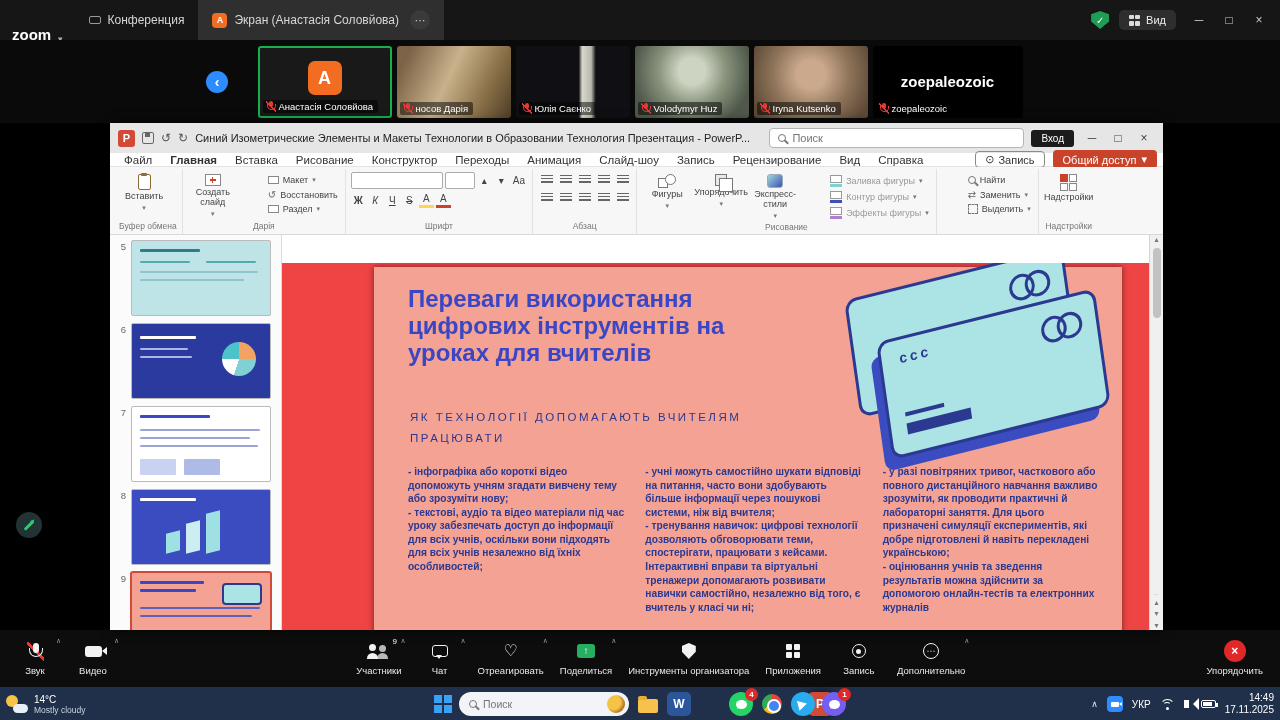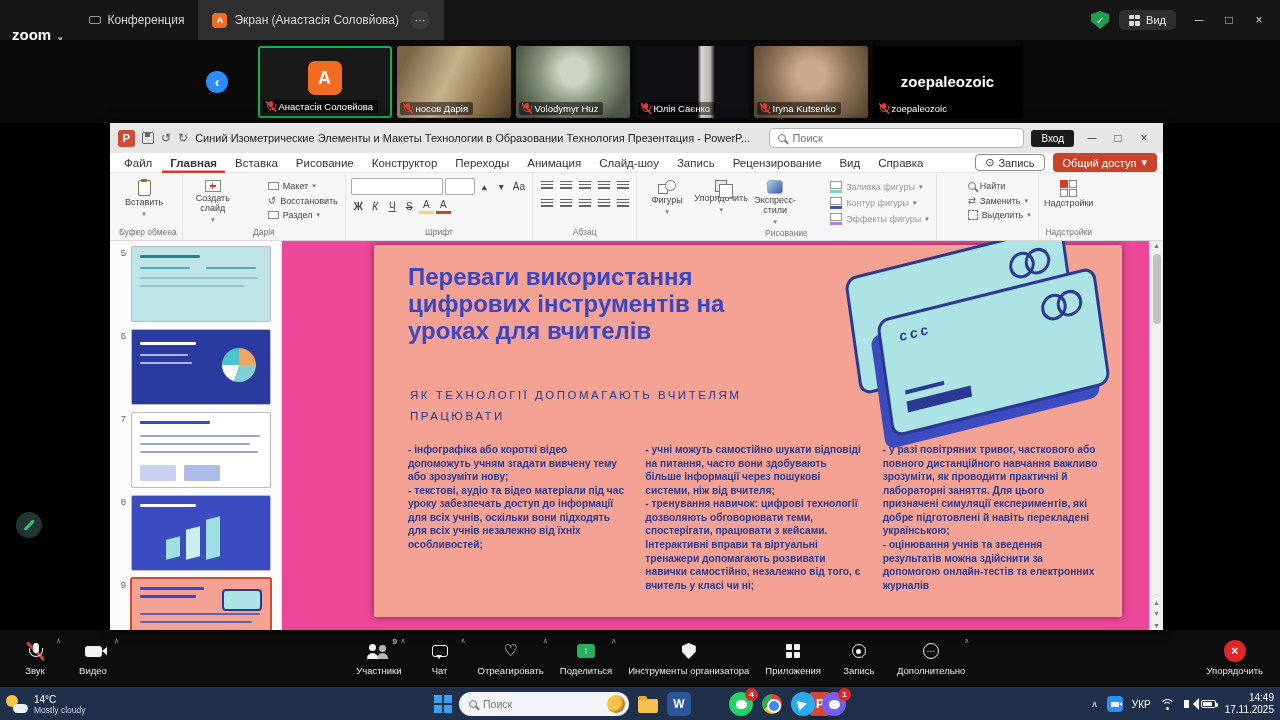--- a/index.html
+++ b/index.html
@@ -58,21 +58,21 @@
   .qat { color:#555; font-size:12px; }
   .floppy { width:12px; height:12px; border:1.5px solid #666; border-radius:2px; position:relative; }
   .floppy::before { content:""; position:absolute; left:2px; top:0; width:5px; height:4px; background:#666; }
   .ppt-doc-title { flex:1; overflow:hidden; white-space:nowrap; text-overflow:ellipsis; color:#222; }
   .ppt-search { width:255px; height:20px; background:#fff; border:1px solid #b5b5b5; border-radius:4px; display:flex; align-items:center; gap:6px; padding:0 8px; color:#666; }
   .ppt-search input { border:none; outline:none; font-size:11px; width:100%; color:#444; background:transparent; font-family:inherit; }
   .mag { width:8px; height:8px; border:1.5px solid #777; border-radius:50%; position:relative; flex:none; }
   .mag::after { content:""; position:absolute; width:5px; height:1.5px; background:#777; right:-4px; bottom:-1px; transform:rotate(45deg); }
   .signin { background:#1b1b1b; color:#fff; font-size:10px; padding:3px 10px; border-radius:3px; }
   .ppt-title .winctl span { width:22px; height:22px; color:#444; }
-  .ppt-tabs { height:20px; background:#fff; display:flex; align-items:center; gap:2px; padding:0 6px; font-size:11.5px; color:#333; border-bottom:1px solid #e3e3e3; flex:none; }
+  .ppt-tabs { height:14px; background:#fff; display:flex; align-items:center; gap:2px; padding:0 6px; font-size:11.5px; color:#333; border-bottom:1px solid #e3e3e3; flex:none; }
   .ptab { padding:4px 8px; }
   .ptab.active { font-weight:bold; box-shadow:inset 0 -2.5px 0 #c8432a; }
   .tabs-right { margin-left:auto; display:flex; align-items:center; gap:8px; }
   .rec-pill { display:flex; align-items:center; gap:4px; border:1px solid #8a8a8a; border-radius:4px; padding:1px 9px; font-size:11px; }
   .share-pill { display:flex; align-items:center; gap:5px; background:#c8432a; color:#fff; border-radius:4px; padding:3px 10px; font-size:11px; }
 
   .ribbon { height:68px; background:#f7f7f7; border-bottom:1px solid #d9d9d9; display:flex; align-items:stretch; padding:2px 4px 0; flex:none; }
   .rgroup { display:flex; flex-direction:column; padding:0 5px; border-right:1px solid #e2e2e2; }
   .rbody { flex:1; display:flex; align-items:flex-start; gap:4px; padding-top:3px; }
   .rlabel { font-size:8.5px; color:#777; text-align:center; padding:2px 0 3px; }
@@ -114,21 +114,21 @@
   .panel { width:172px; background:#fbfbfb; border-right:1px solid #ddd; padding:5px 4px; overflow:hidden; }
   .throw { display:flex; gap:5px; margin-bottom:7px; align-items:flex-start; }
   .tnum { width:12px; font-size:9.5px; color:#666; text-align:right; padding-top:1px; }
   .thumb { width:140px; height:76px; background:#fff; border:1px solid #bbb; border-radius:2px; position:relative; overflow:hidden; flex:none; }
   .thumb.sel { outline:2.5px solid #d04a35; outline-offset:-1px; }
   .t5 { background:#bfe4e7; } .t6 { background:#2b3a9f; } .t7 { background:#fff; } .t8 { background:#3a4cc0; } .t9 { background:#f4a294; }
   .tl { position:absolute; height:3px; border-radius:1px; }
   .pie { position:absolute; right:14px; top:18px; width:34px; height:34px; border-radius:50%; background:conic-gradient(#f4a261 0 25%, #7fd1d4 0 55%, #fff 0 75%, #4cc3c9 0); }
   .iso { position:absolute; width:14px; background:#9fe0e3; transform:skewY(-14deg); bottom:12px; }
 
-  .editor { flex:1; background:#ec4899; position:relative; overflow:hidden; }
+  .editor { flex:1; background:#ef4444; position:relative; overflow:hidden;margin-top:28px; }
   .slide { position:absolute; left:92px; top:4px; width:748px; height:372px; background:#f4a294; box-shadow:0 0 6px rgba(0,0,0,.5); }
   .s-title { position:absolute; left:34px; top:18px; width:340px; font-size:24px; font-weight:bold; color:#3a46c4; line-height:1.13; }
   .s-sub { position:absolute; left:36px; top:140px; width:370px; font-size:11.5px; letter-spacing:2.5px; color:#2b3990; line-height:1.8; }
   .s-cols { position:absolute; left:34px; right:22px; top:198px; display:flex; gap:20px; }
   .scol { flex:1; font-size:10.2px; font-weight:bold; color:#2b3990; line-height:1.33; white-space:pre-line; }
   .cards { position:absolute; right:14px; top:2px; width:300px; height:200px; }
   .card { position:absolute; width:225px; height:118px; background:#ace3e4; border:3px solid #2b3990; border-radius:12px; transform:rotate(-14deg) skewX(-6deg); }
   .card.back { right:34px; top:4px; }
   .card.front { right:2px; top:46px; box-shadow:-10px 12px 0 -2px #3b4bc0; }
   .card .stripe { position:absolute; left:16px; bottom:18px; width:66px; height:11px; background:#2b3990; }
@@ -256,30 +256,30 @@
         <span class="mic"></span>
       <span>Анастасія Соловйова</span>
       </div>
   </div>
   <div class="tile bg-room" style="width:114px">
     <div class="nm">
         <span class="mic"></span>
       <span>носов Дарія</span>
       </div>
   </div>
+  <div class="tile bg-dark" style="width:114px">
+    <div class="nm">
+        <span class="mic"></span>
+      <span>Юлія Саєнко</span>
+      </div>
+  </div>
   <div class="tile bg-man" style="width:114px">
     <div class="nm">
         <span class="mic"></span>
       <span>Volodymyr Huz</span>
-      </div>
-  </div>
-  <div class="tile bg-dark" style="width:114px">
-    <div class="nm">
-        <span class="mic"></span>
-      <span>Юлія Саєнко</span>
       </div>
   </div>
   <div class="tile bg-woman" style="width:114px">
     <div class="nm">
         <span class="mic"></span>
       <span>Iryna Kutsenko</span>
       </div>
   </div>
   <div class="tile" style="width:150px;background:#000">
     <div class="zoe-big">zoepaleozoic</div>

